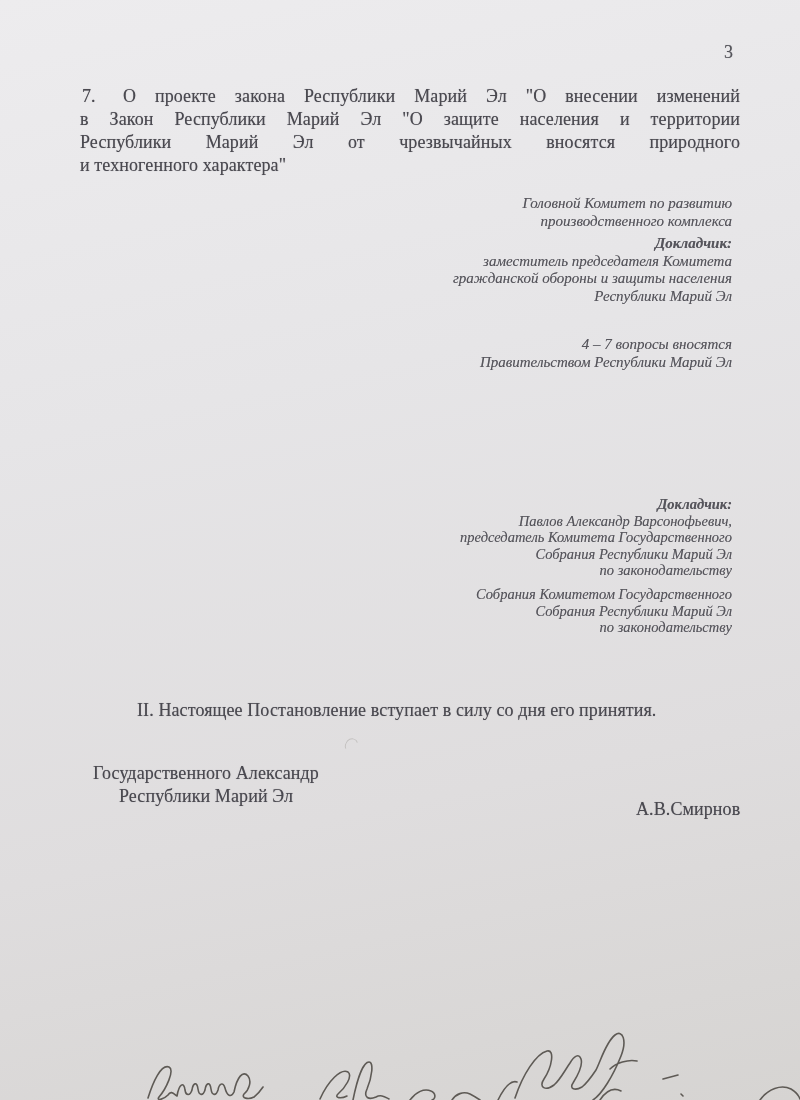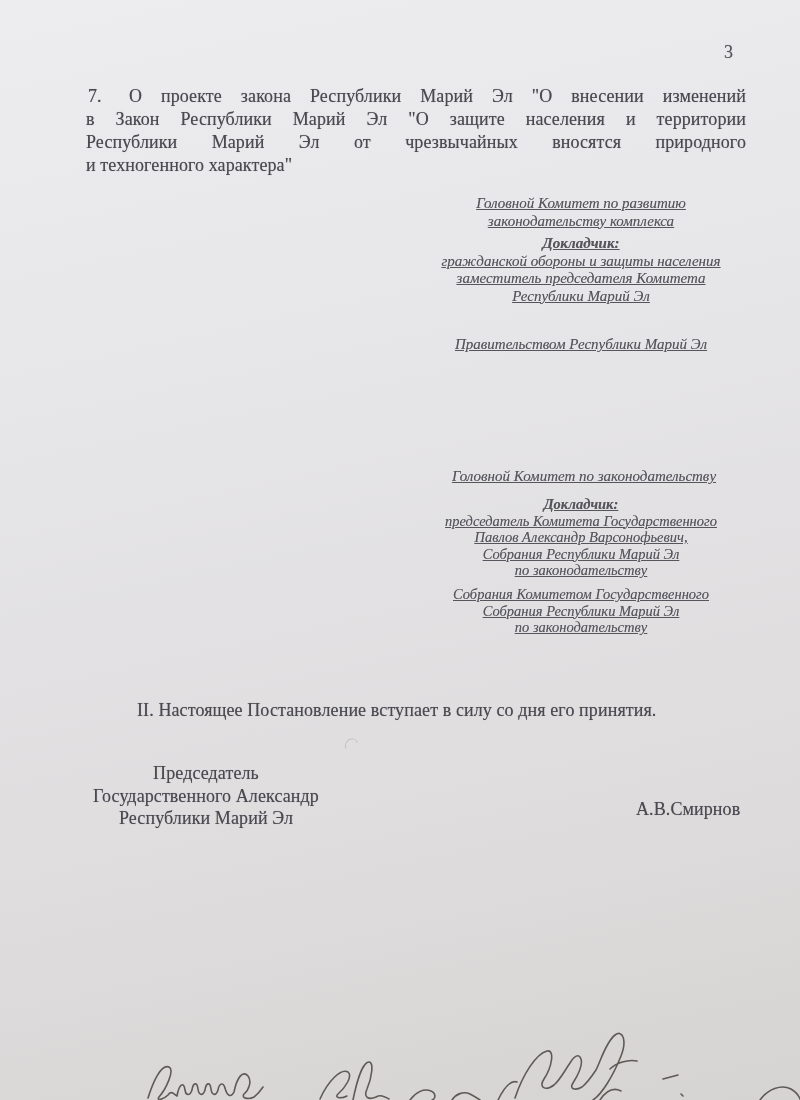--- a/index.html
+++ b/index.html
@@ -10,32 +10,32 @@
   .sheet{
     position:absolute;inset:0;
     background:linear-gradient(168deg,#edecee 0%,#e6e5e7 35%,#dfddde 70%,#d6d4d2 100%);
   }
   .abs{position:absolute;}
   .main-text{
     color:#4a4950;font-size:18px;letter-spacing:.1px;
     text-shadow:0 0 .7px rgba(72,71,78,.55);
   }
   .page-num{top:42px;left:724px;font-size:18px;color:#55555b;}
-  .para{left:80px;width:660px;box-sizing:border-box;margin-left:6px;}
+  .para{left:80px;width:660px;box-sizing:border-box;}
   .para .line{
     line-height:23px;height:23px;white-space:nowrap;
     text-align:justify;text-align-last:justify;text-justify:inter-word;
   }
   .para .line.last{text-align-last:left;}
   .para .line.first{padding-left:2px;}
   .ital{
     left:430px;width:302px;font-style:italic;color:#56555c;font-size:15px;
     text-shadow:0 0 .6px rgba(80,79,86,.5);
   }
-  .ital .line{line-height:17.5px;text-align:center;text-align-last:auto;white-space:nowrap;text-decoration:underline;}
+  .ital .line{line-height:17.5px;text-align:right;text-align-last:auto;white-space:nowrap;}
   .ital.tight .line{line-height:16.5px;font-size:14.5px;}
   .bold{font-weight:bold;}
   .sig-block{top:762px;left:85px;width:242px;text-align:center;}
   .sig-block .line{line-height:22.5px;white-space:nowrap;text-align:center;}
   .smudge{
     top:738px;left:345px;width:11px;height:13px;
     border:1.2px solid rgba(150,147,143,.38);border-radius:50%;
     border-right-color:transparent;border-bottom-color:transparent;
     transform:rotate(24deg);
   }
@@ -51,61 +51,58 @@
 
   <div class="abs main-text para" style="top:85px">
       <div class="line first">7.  О проекте закона Республики Марий Эл "О внесении изменений</div>
       <div class="line">в Закон Республики Марий Эл "О защите населения и территории</div>
       <div class="line">Республики Марий Эл от чрезвычайных вносятся природного</div>
       <div class="line last">и техногенного характера"</div>
     </div>
 
   <div class="abs ital" style="top:195px">
       <div class="line first">Головной Комитет по развитию</div>
-      <div class="line last">законодательству комплекса</div>
+      <div class="line last">производственного комплекса</div>
     </div>
 
   <div class="abs ital" style="top:235px">
     <div class="line bold">Докладчик:</div>
     <div>
+        <div class="line">заместитель председателя Комитета</div>
         <div class="line">гражданской обороны и защиты населения</div>
-        <div class="line">заместитель председателя Комитета</div>
         <div class="line last">Республики Марий Эл</div>
       </div>
   </div>
 
   <div class="abs ital" style="top:336px">
+      <div class="line first">4 – 7 вопросы вносятся</div>
       <div class="line last">Правительством Республики Марий Эл</div>
     </div>
 
 
-  <div class="abs ital" style="top:468px;left:433px">
-      <div class="line first last">Головной Комитет по законодательству</div>
-    </div>
 
   <div class="abs ital tight" style="top:496px">
     <div class="line bold">Докладчик:</div>
     <div>
+        <div class="line first">Павлов Александр Варсонофьевич,</div>
         <div class="line">председатель Комитета Государственного</div>
-        <div class="line first">Павлов Александр Варсонофьевич,</div>
         <div class="line">Собрания Республики Марий Эл</div>
         <div class="line last">по законодательству</div>
       </div>
   </div>
 
   <div class="abs ital tight" style="top:586px">
       <div class="line first">Собрания Комитетом Государственного</div>
       <div class="line">Собрания Республики Марий Эл</div>
       <div class="line last">по законодательству</div>
     </div>
 
   <div class="abs main-text" style="top:700px;left:137px;white-space:nowrap">II. Настоящее Постановление вступает в силу со дня его принятия.</div>
 
   <div class="abs main-text sig-block">
-      <div class="line first">Председатель</div>
       <div class="line">Государственного Александр</div>
       <div class="line last">Республики Марий Эл</div>
     </div>
 
   <div class="abs main-text" style="top:799px;left:636px;white-space:nowrap">А.В.Смирнов</div>
 
   <div class="abs smudge"></div>
 
   <svg class="abs signatures" width="800" height="90" viewBox="0 0 800 90">
     <path d="M148,88 C153,72 161,54 169,57 C175,60 166,79 159,87 C156,91 163,90 168,85

